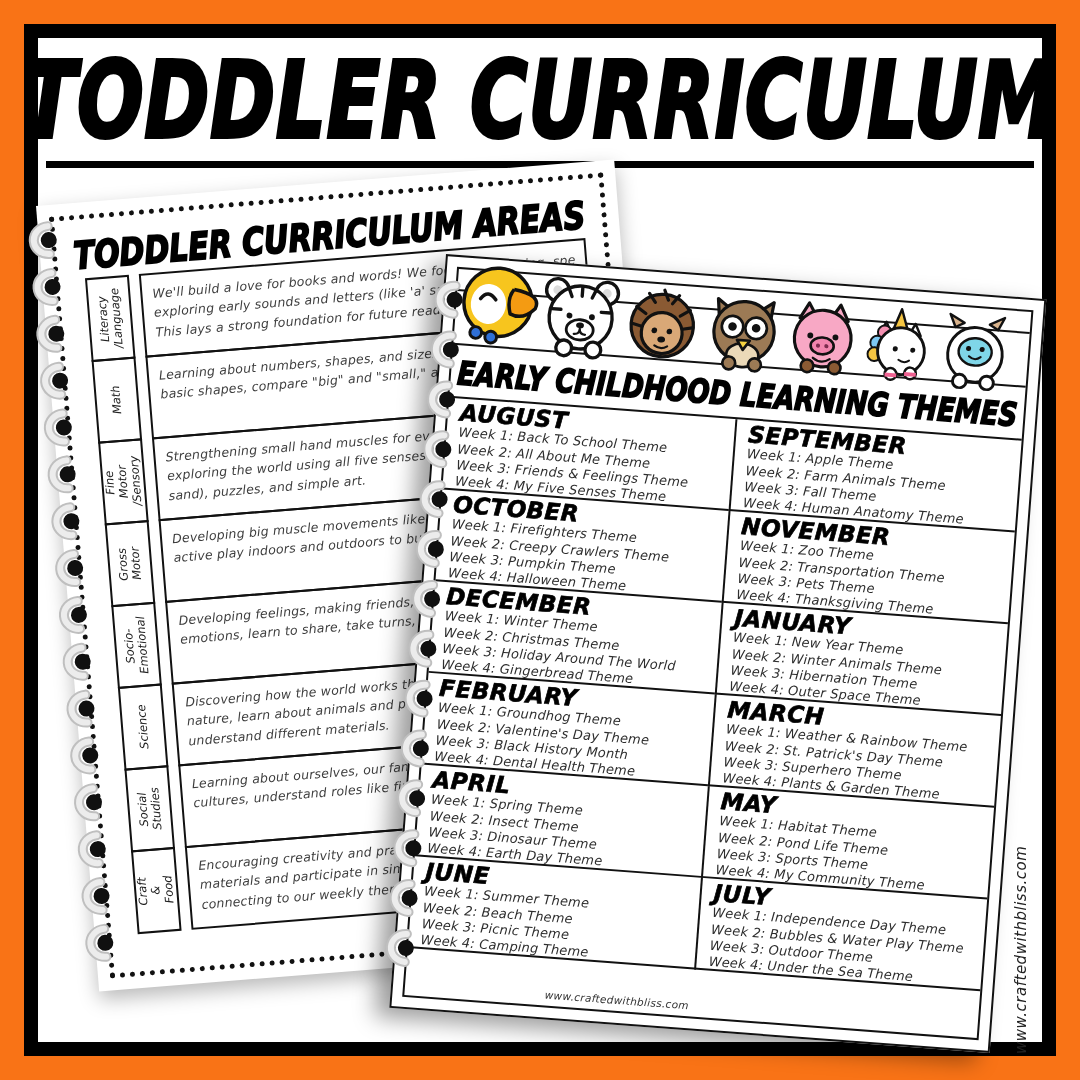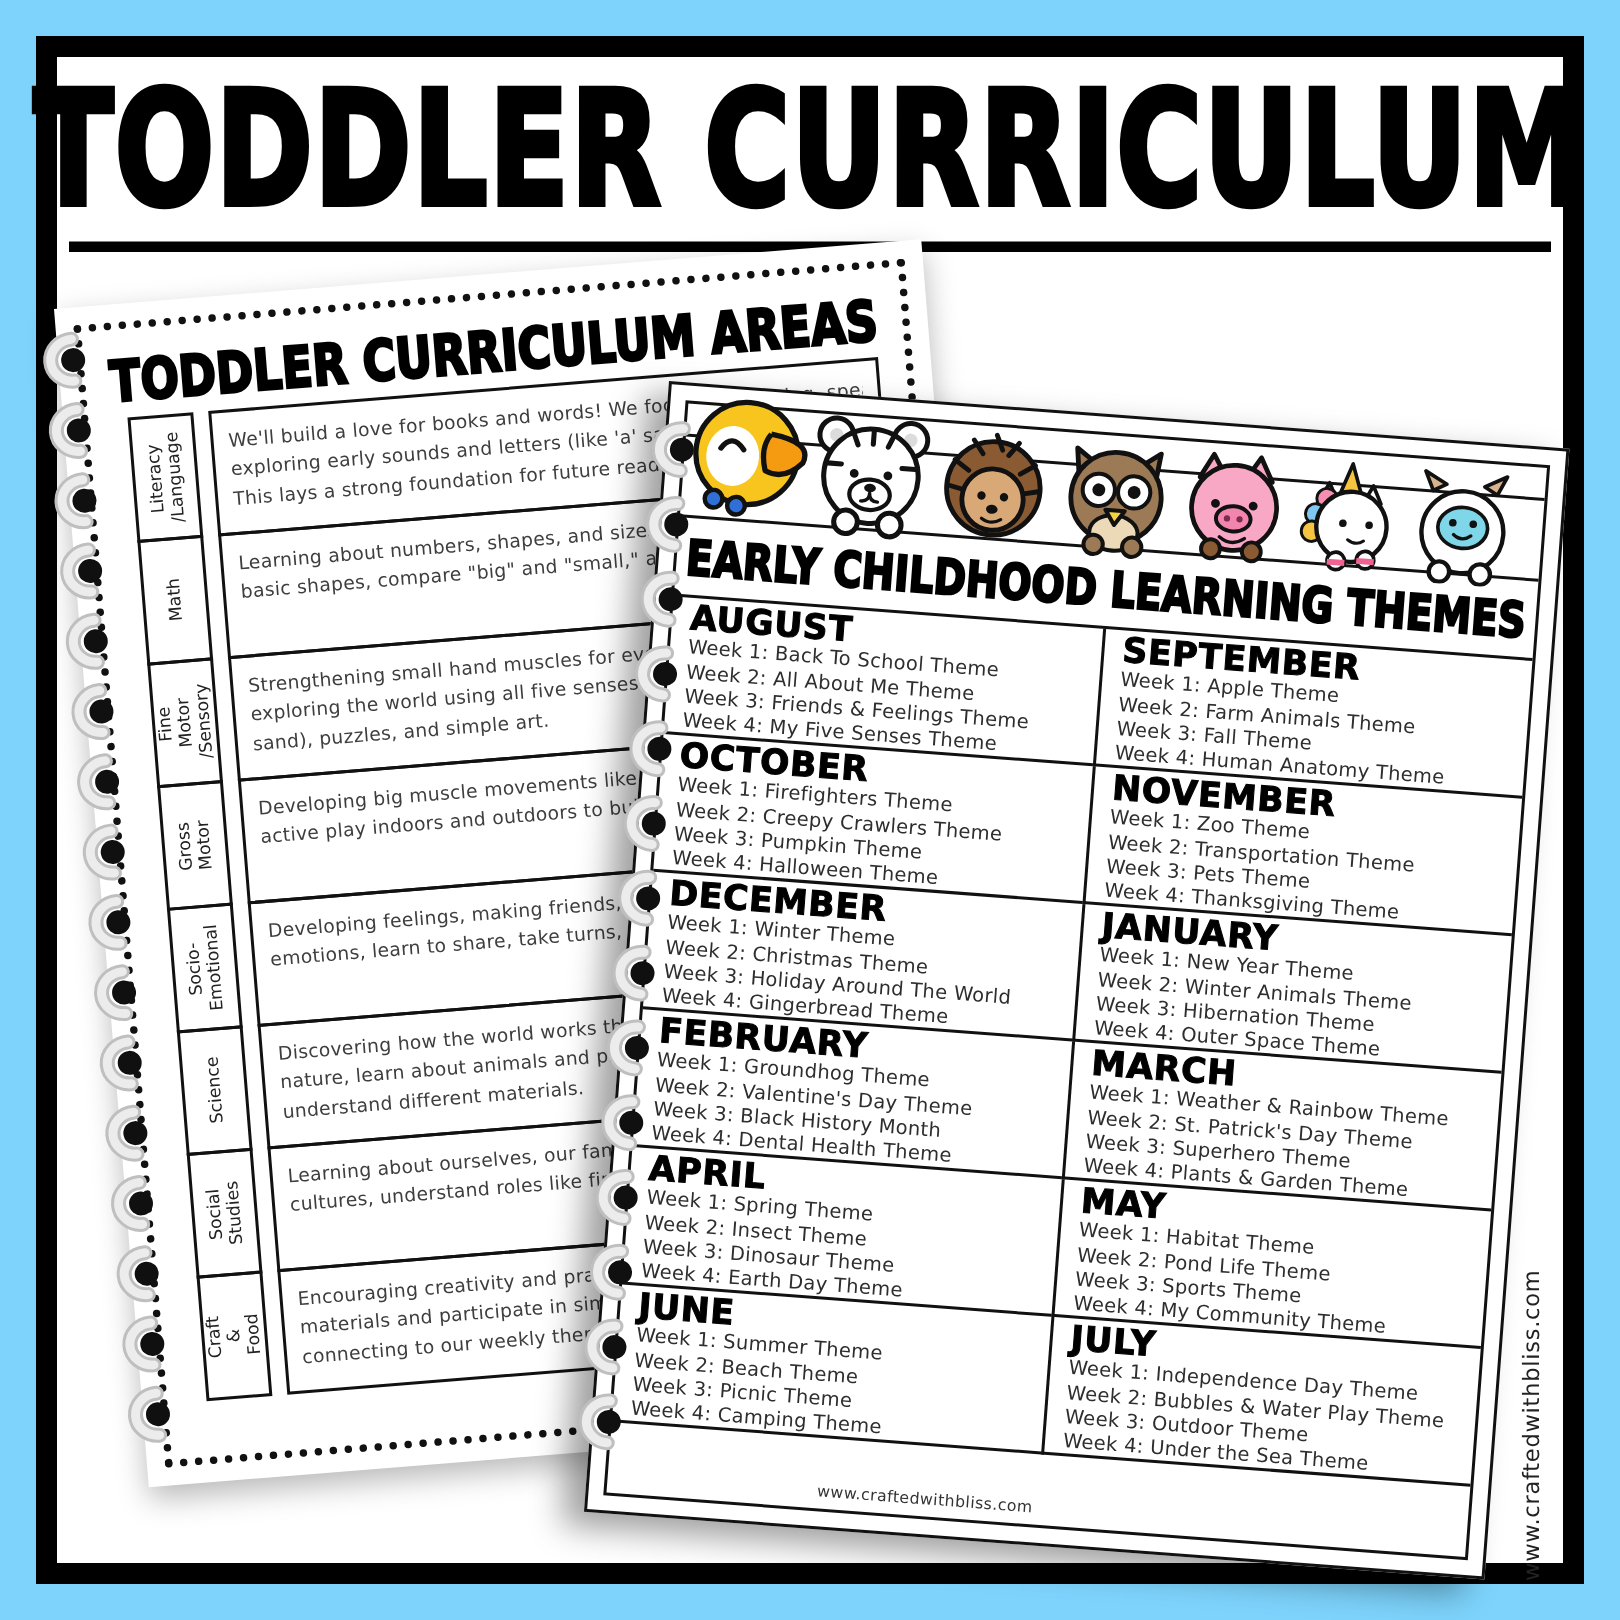--- a/index.html
+++ b/index.html
@@ -1,17 +1,17 @@
 <!DOCTYPE html>
 <html><head>
 <meta charset="utf-8">
 <style>
   html,body{margin:0;padding:0;}
   body{width:1080px;height:1080px;font-family:"DejaVu Sans",sans-serif;}
-  .canvas{position:relative;width:1080px;height:1080px;background:#7dd3fc;overflow:hidden;}
+  .canvas{position:relative;width:1080px;height:1080px;background:#f97316;overflow:hidden;font-style:italic;}
   .frame-black{position:absolute;inset:24px;background:#000;z-index:0;}
   .paper-area{position:absolute;inset:38px;background:#fff;z-index:1;}
 
   
   .main-title{position:absolute;top:40px;left:0;width:100%;text-align:center;z-index:2;
     font-weight:900;font-size:78px;letter-spacing:1px;color:#000;
     -webkit-text-stroke:3px #000;transform:scaleY(1.35);transform-origin:top center;white-space:nowrap;}
   .title-underline{position:absolute;top:161px;left:46px;right:46px;height:7px;background:#000;z-index:2;}
 
   

